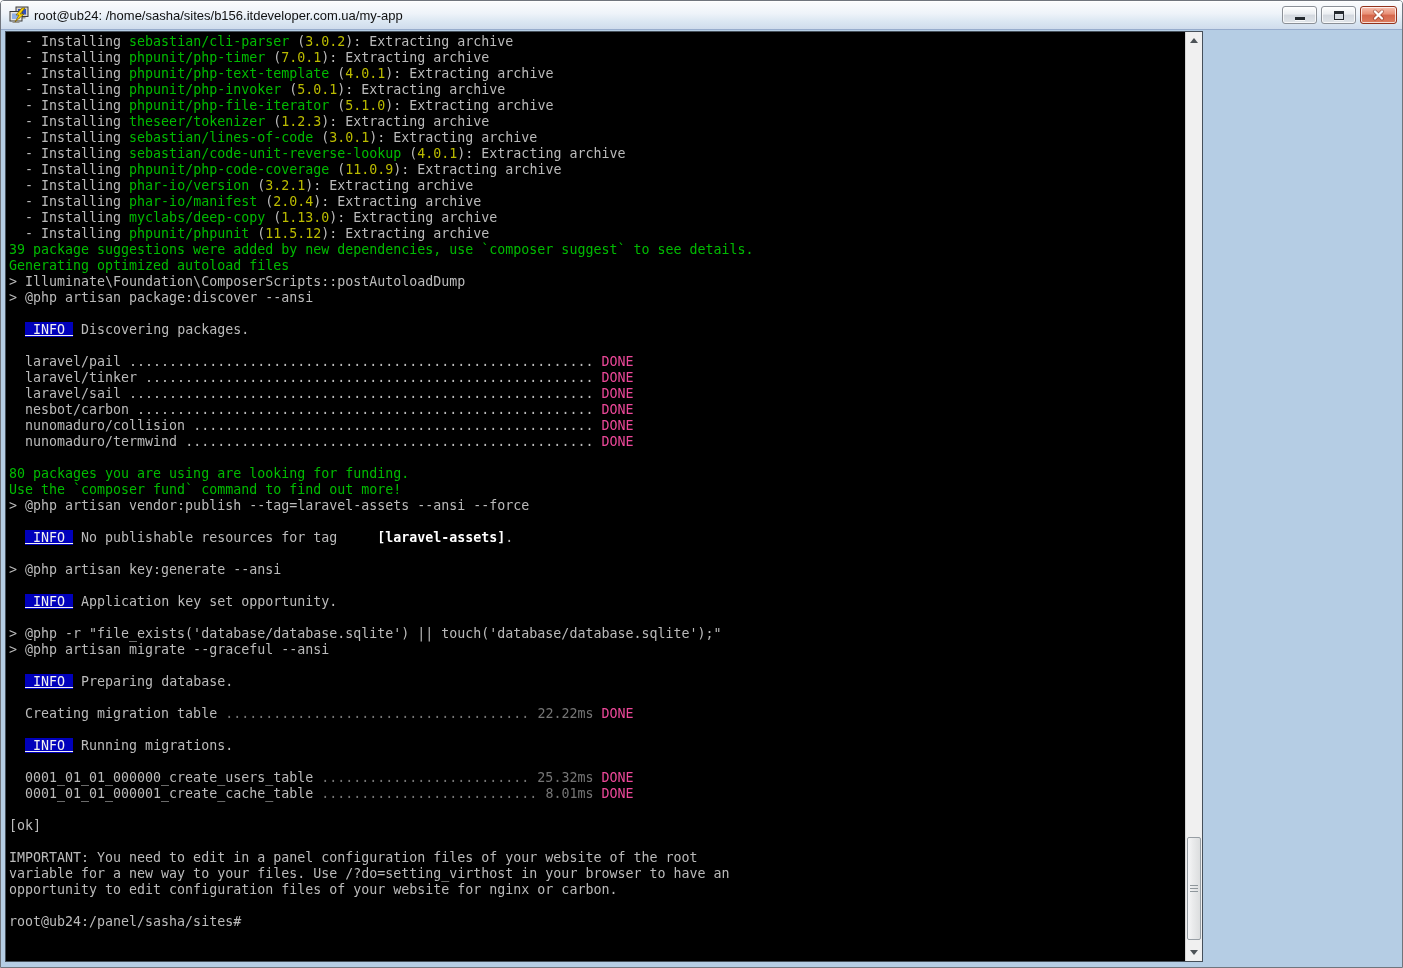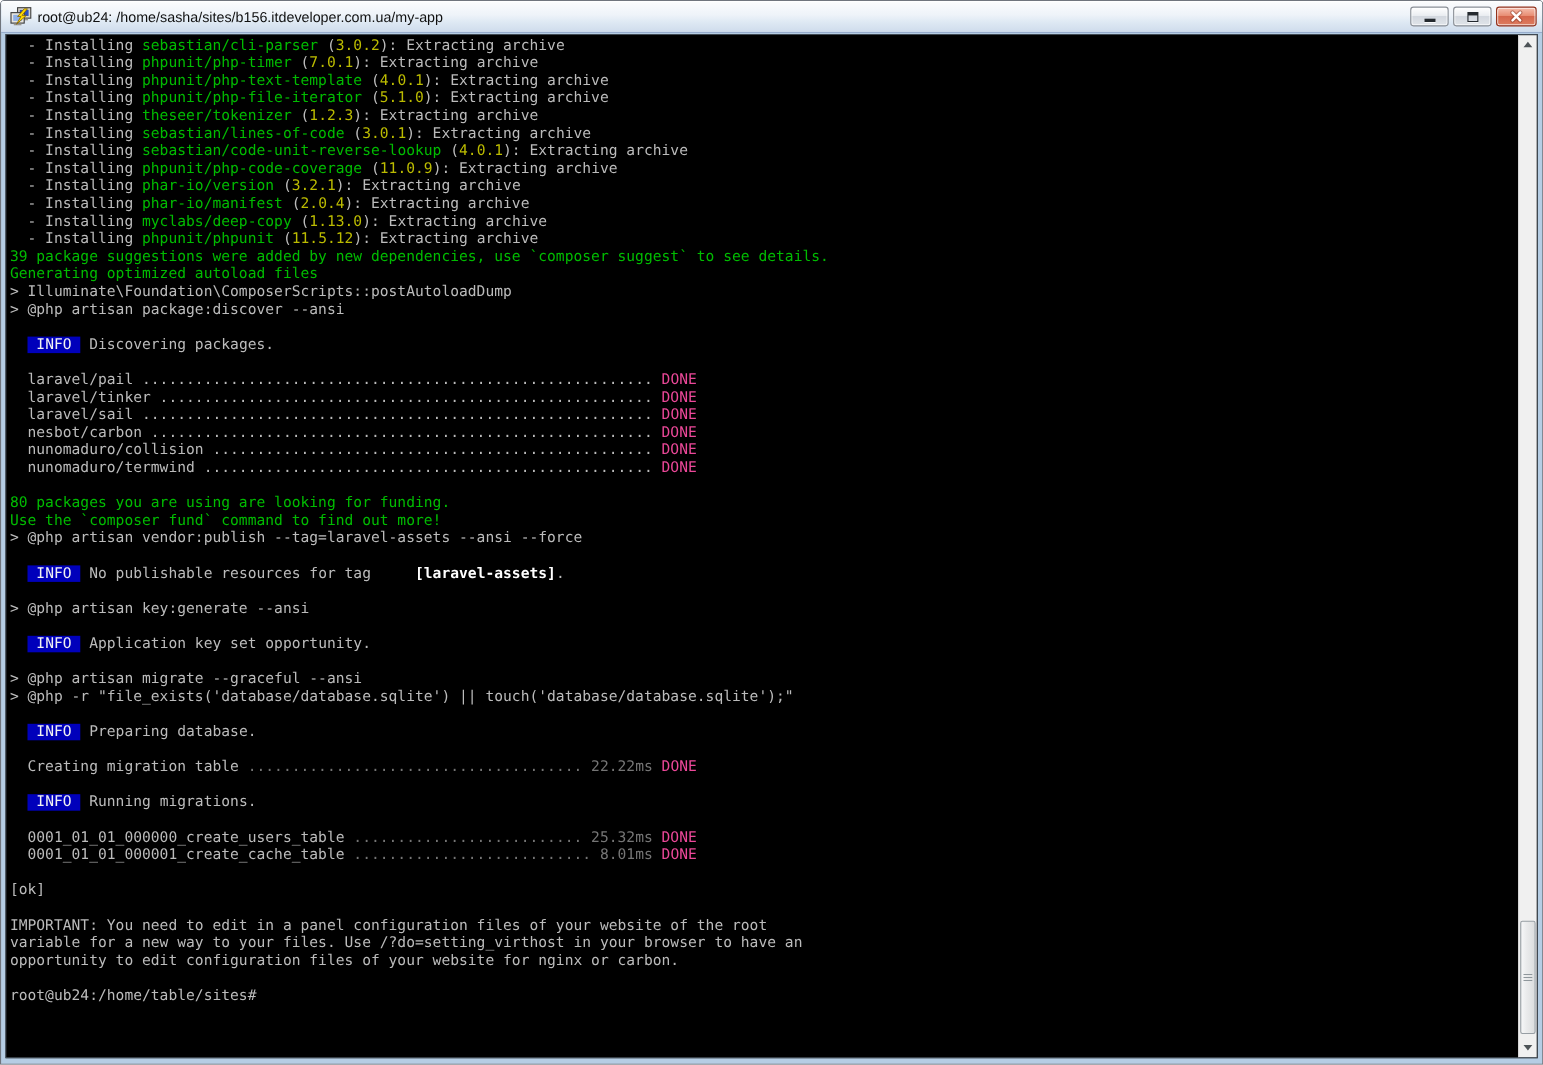--- a/index.html
+++ b/index.html
@@ -46,21 +46,21 @@
     border-color: #93321c;
     background: linear-gradient(180deg, #f6c0b0 0%, #e88e74 45%, #d5664c 50%, #dd7d60 100%);
   }
   .glyph-min { width: 10px; height: 3px; background: #24292e; margin-top: 7px; box-shadow: 0 1px 0 rgba(255,255,255,.8); }
   .glyph-max { width: 10px; height: 9px; border: 1px solid #24292e; border-top-width: 3px; background: transparent; box-shadow: 0 1px 0 rgba(255,255,255,.6); }
 
   
   .content {
     position: absolute;
     left: 4px; top: 30px;
-    width: 1393px; height: 931px;
+    width: 1198px; height: 931px;
     display: flex;
     border: 1px solid #46505a;
     background: #000;
   }
   .terminal {
     width: 1374px; height: 100%;
     background: #000000;
     padding: 2px 0 0 3px;
     overflow: hidden;
     font-family: "DejaVu Sans Mono", "Liberation Mono", monospace;
@@ -68,21 +68,21 @@
     line-height: 16px;
     color: #bbbbbb;
     cursor: text;
   }
   .line { white-space: pre; height: 16px; }
   .green  { color: #00bb00; }
   .bgreen { color: #ec4899; }
   .yellow { color: #bbbb00; }
   .dim    { color: #757575; }
   .white  { color: #ffffff; font-weight: bold; margin-left: 32px; }
-  .info   { background: #0000bb; color: #f2f2f2; }
+  .info   { background: #0000bb; color: #f2f2f2; text-decoration: underline; }
 
   
   .scrollbar {
     width: 17px; height: 100%;
     background: #f0f0f0;
     border-left: 1px solid #d5d5d5;
     position: relative;
     flex: 0 0 auto;
   }
   .sb-btn { position: absolute; left: 0; width: 16px; height: 17px; display: flex; align-items: center; justify-content: center; }
@@ -133,20 +133,21 @@
         </svg>
       </button>
     </div>
   </div>
 
   <div class="content">
     <div class="terminal">
         <div class="line"><span>  - Installing </span><span class="green">sebastian/cli-parser</span><span> (</span><span class="yellow">3.0.2</span><span>): Extracting archive</span></div>
         <div class="line"><span>  - Installing </span><span class="green">phpunit/php-timer</span><span> (</span><span class="yellow">7.0.1</span><span>): Extracting archive</span></div>
         <div class="line"><span>  - Installing </span><span class="green">phpunit/php-text-template</span><span> (</span><span class="yellow">4.0.1</span><span>): Extracting archive</span></div>
+        <div class="line"><span>  - Installing </span><span class="green">phpunit/php-invoker</span><span> (</span><span class="yellow">5.0.1</span><span>): Extracting archive</span></div>
         <div class="line"><span>  - Installing </span><span class="green">phpunit/php-file-iterator</span><span> (</span><span class="yellow">5.1.0</span><span>): Extracting archive</span></div>
         <div class="line"><span>  - Installing </span><span class="green">theseer/tokenizer</span><span> (</span><span class="yellow">1.2.3</span><span>): Extracting archive</span></div>
         <div class="line"><span>  - Installing </span><span class="green">sebastian/lines-of-code</span><span> (</span><span class="yellow">3.0.1</span><span>): Extracting archive</span></div>
         <div class="line"><span>  - Installing </span><span class="green">sebastian/code-unit-reverse-lookup</span><span> (</span><span class="yellow">4.0.1</span><span>): Extracting archive</span></div>
         <div class="line"><span>  - Installing </span><span class="green">phpunit/php-code-coverage</span><span> (</span><span class="yellow">11.0.9</span><span>): Extracting archive</span></div>
         <div class="line"><span>  - Installing </span><span class="green">phar-io/version</span><span> (</span><span class="yellow">3.2.1</span><span>): Extracting archive</span></div>
         <div class="line"><span>  - Installing </span><span class="green">phar-io/manifest</span><span> (</span><span class="yellow">2.0.4</span><span>): Extracting archive</span></div>
         <div class="line"><span>  - Installing </span><span class="green">myclabs/deep-copy</span><span> (</span><span class="yellow">1.13.0</span><span>): Extracting archive</span></div>
         <div class="line"><span>  - Installing </span><span class="green">phpunit/phpunit</span><span> (</span><span class="yellow">11.5.12</span><span>): Extracting archive</span></div>
         <div class="line"><span class="green">39 package suggestions were added by new dependencies, use `composer suggest` to see details.</span></div>
@@ -166,39 +167,39 @@
         <div class="line"><span class="green">80 packages you are using are looking for funding.</span></div>
         <div class="line"><span class="green">Use the `composer fund` command to find out more!</span></div>
         <div class="line"><span>&gt; @php artisan vendor:publish --tag=laravel-assets --ansi --force</span></div>
         <div class="line"><span> </span></div>
         <div class="line"><span>  </span><span class="info"> INFO </span><span> </span><span>No publishable resources for tag </span><span class="white">[laravel-assets]</span><span>.</span></div>
         <div class="line"><span> </span></div>
         <div class="line"><span>&gt; @php artisan key:generate --ansi</span></div>
         <div class="line"><span> </span></div>
         <div class="line"><span>  </span><span class="info"> INFO </span><span> </span><span>Application key set opportunity.</span></div>
         <div class="line"><span> </span></div>
+        <div class="line"><span>&gt; @php -r "file_exists('database/database.sqlite') || touch('database/database.sqlite');"</span></div>
         <div class="line"><span>&gt; @php artisan migrate --graceful --ansi</span></div>
-        <div class="line"><span>&gt; @php -r "file_exists('database/database.sqlite') || touch('database/database.sqlite');"</span></div>
         <div class="line"><span> </span></div>
         <div class="line"><span>  </span><span class="info"> INFO </span><span> </span><span>Preparing database.</span></div>
         <div class="line"><span> </span></div>
         <div class="line"><span>  Creating migration table </span><span class="dim">......................................</span><span class="dim"> 22.22ms</span><span> </span><span class="bgreen">DONE</span></div>
         <div class="line"><span> </span></div>
         <div class="line"><span>  </span><span class="info"> INFO </span><span> </span><span>Running migrations.</span></div>
         <div class="line"><span> </span></div>
         <div class="line"><span>  0001_01_01_000000_create_users_table </span><span class="dim">..........................</span><span class="dim"> 25.32ms</span><span> </span><span class="bgreen">DONE</span></div>
         <div class="line"><span>  0001_01_01_000001_create_cache_table </span><span class="dim">...........................</span><span class="dim"> 8.01ms</span><span> </span><span class="bgreen">DONE</span></div>
         <div class="line"><span> </span></div>
         <div class="line"><span>[ok]</span></div>
         <div class="line"><span> </span></div>
         <div class="line"><span>IMPORTANT: You need to edit in a panel configuration files of your website of the root</span></div>
         <div class="line"><span>variable for a new way to your files. Use /?do=setting_virthost in your browser to have an</span></div>
         <div class="line"><span>opportunity to edit configuration files of your website for nginx or carbon.</span></div>
         <div class="line"><span> </span></div>
-        <div class="line"><span>root@ub24:/home/table/sites#</span></div>
+        <div class="line"><span>root@ub24:/panel/sasha/sites#</span></div>
       </div>
     <div class="scrollbar">
       <div class="sb-btn up">
         <span class="arr-up"></span>
       </div>
       <div class="sb-thumb">
         <span class="sb-grip"></span>
       </div>
       <div class="sb-btn down">
         <span class="arr-down"></span>

